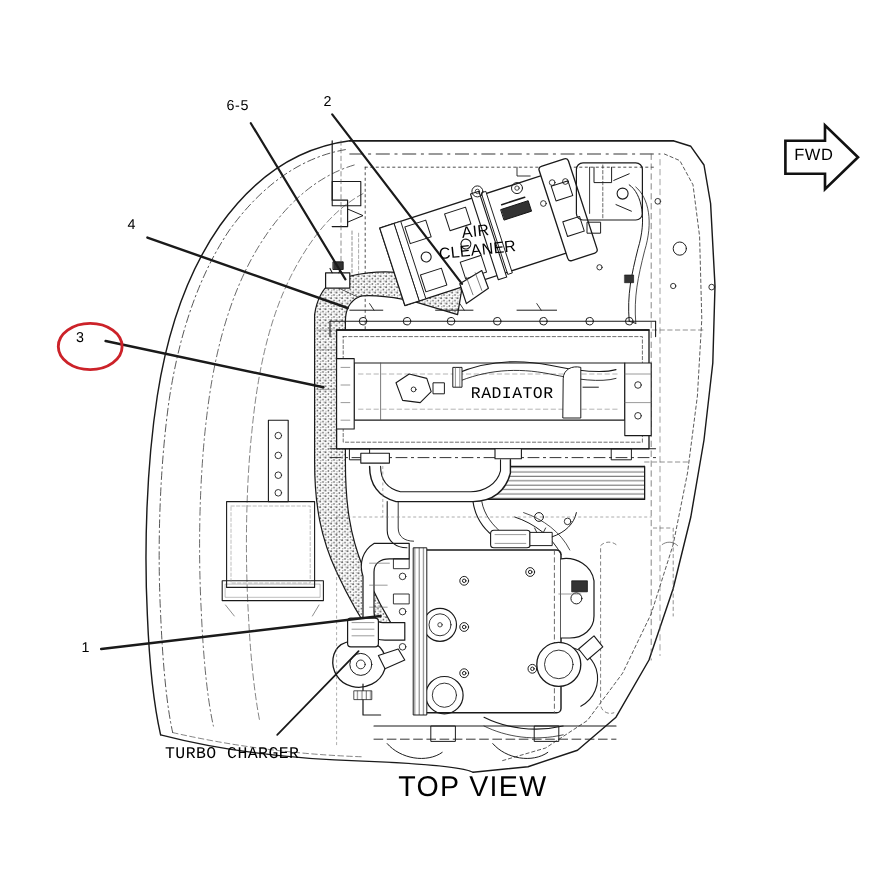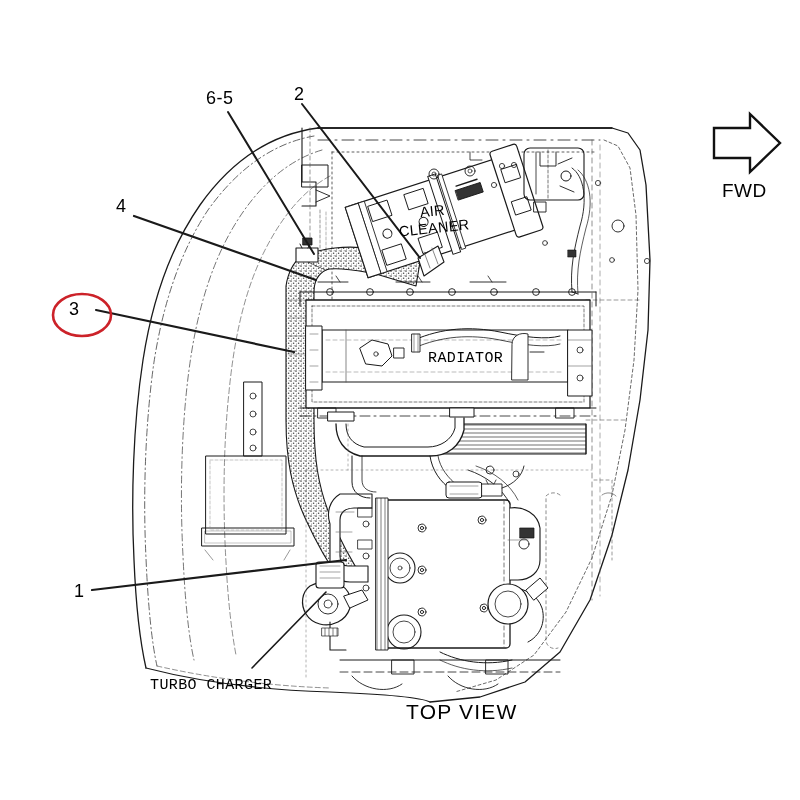--- a/index.html
+++ b/index.html
@@ -6,24 +6,24 @@
   html,body{margin:0;padding:0;background:#ffffff;}
   body{
     width:800px;height:800px;overflow:hidden;position:relative;
     font-family:"Liberation Sans", sans-serif;
     color:#000;
   }
   #stage{position:absolute;left:0;top:0;width:800px;height:800px;}
   #stage svg{position:absolute;left:0;top:0;width:800px;height:800px;display:block;}
 
   .lbl{position:absolute;white-space:nowrap;font-family:"Liberation Sans",sans-serif;color:#000;}
-  .callout-num{font-size:18px;letter-spacing:.5px;}
+  .callout-num{font-size:13px;letter-spacing:.5px;}
   .partname{font-size:15px;letter-spacing:.4px;font-family:Liberation Mono, monospace;}
-  .viewname{font-size:21px;letter-spacing:1.2px;margin-left:44px;}
-  .fwdtxt{font-size:19px;letter-spacing:.5px;margin-top:48px;}
+  .viewname{font-size:26px;letter-spacing:1.2px;}
+  .fwdtxt{font-size:15px;letter-spacing:.5px;}
   .aircleaner{font-size:14.5px;line-height:17px;text-align:center;letter-spacing:.3px;}
 
   #watermark{
     position:absolute;left:275px;top:372px;width:245px;height:52px;
     pointer-events:none;
   }
   #watermark svg{width:245px;height:52px;display:block;}
 </style>
 </head>
 <body>

